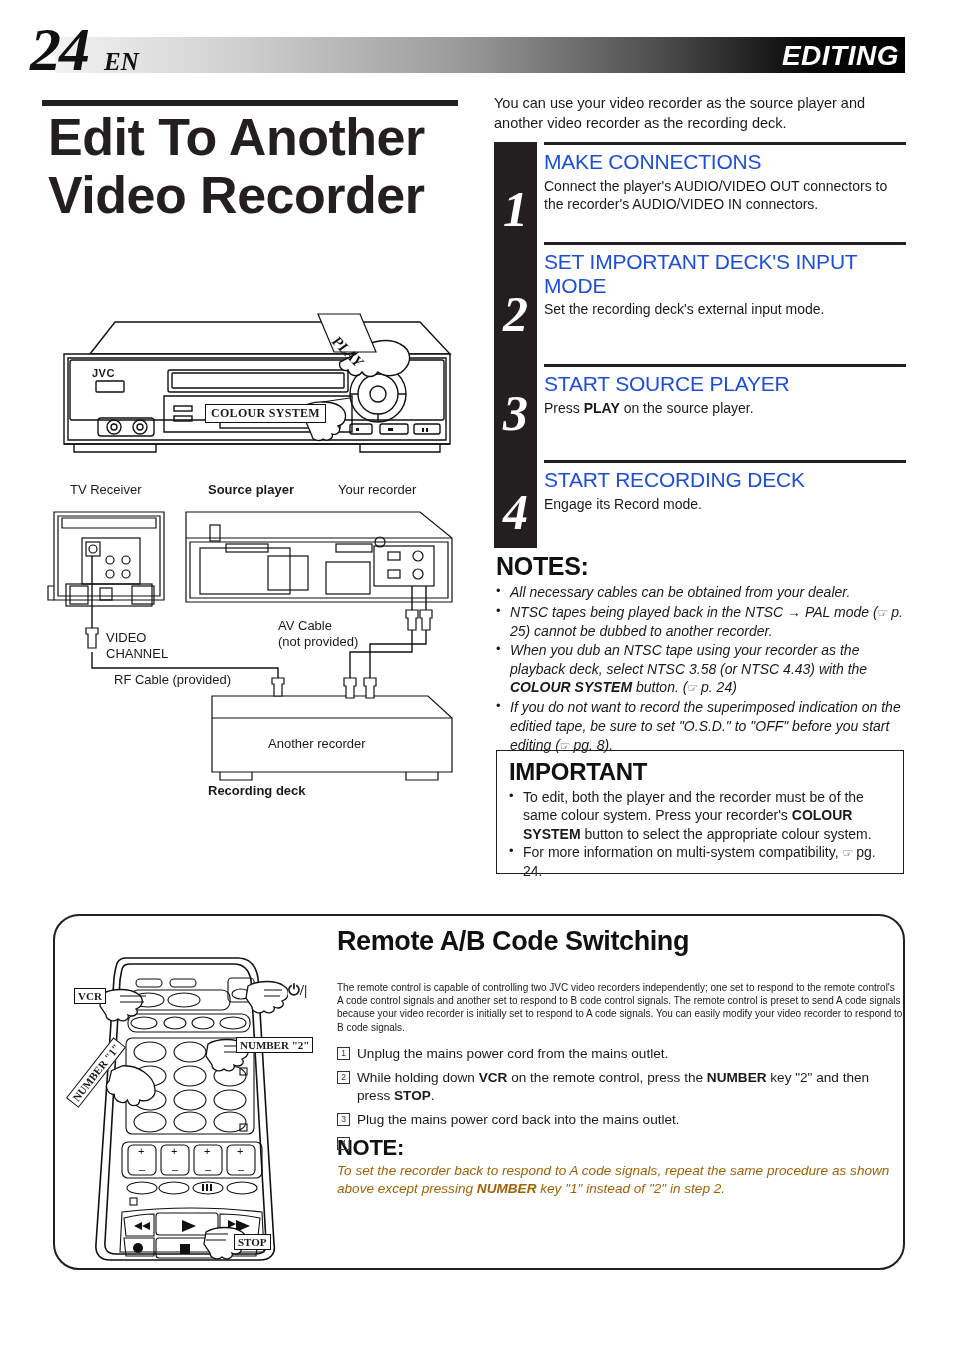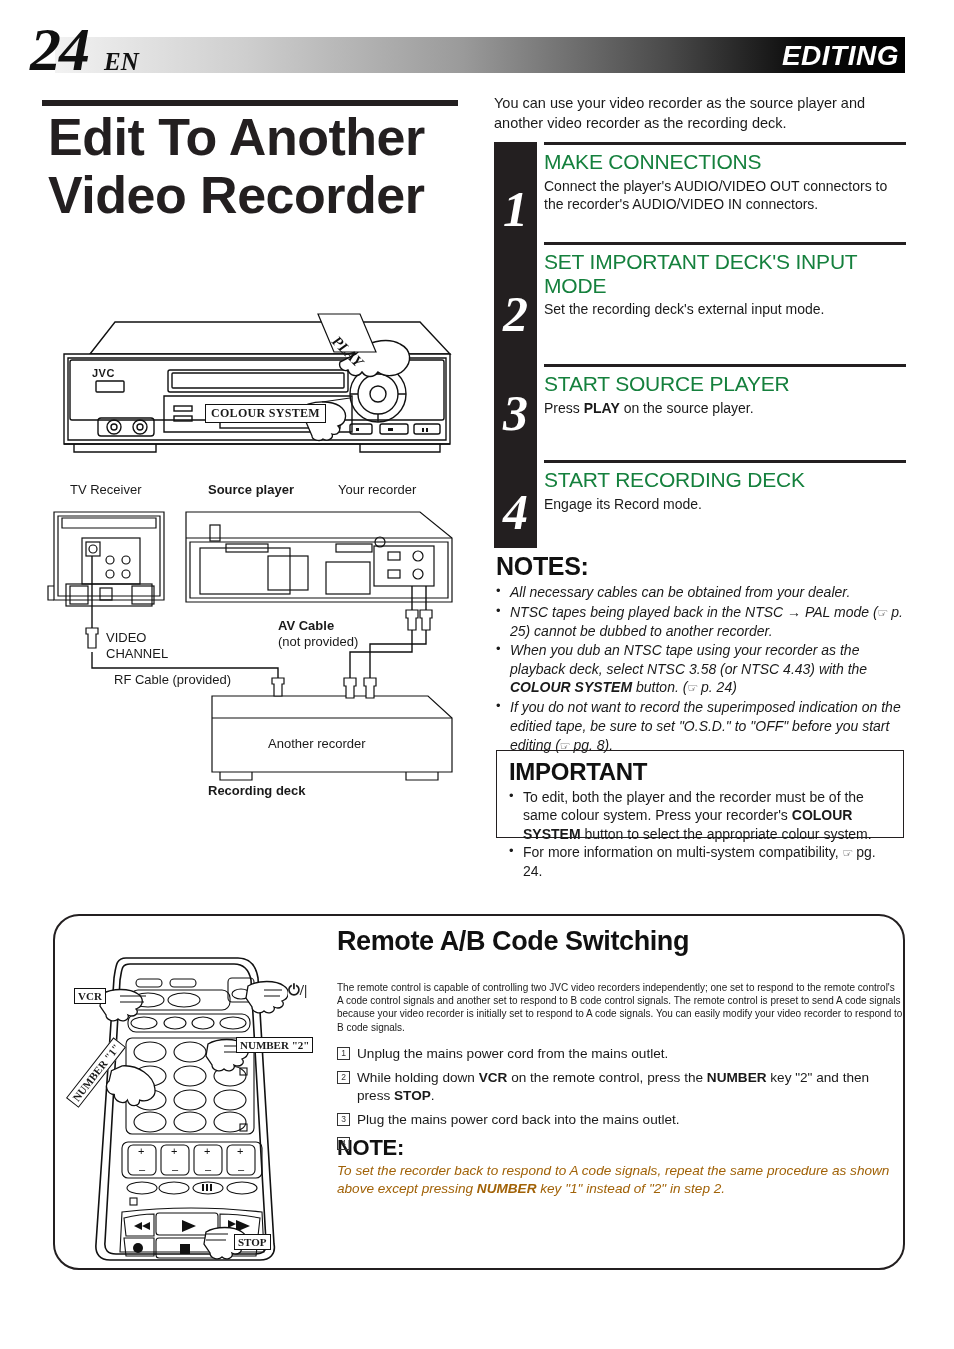--- a/index.html
+++ b/index.html
@@ -60,41 +60,41 @@
   .numcol span{
     position:absolute;left:0;width:43px;text-align:center;
     font-family:"Liberation Serif", serif;
     color:#fff;font-style:italic;font-weight:bold;font-size:50px;line-height:1;
   }
   .n1{top:42px;} .n2{top:147px;} .n3{top:246px;} .n4{top:345px;}
 
   .step{position:absolute;left:50px;width:362px;}
   .step .hr{height:3px;background:#231f20;width:362px;margin-bottom:5px;}
   .step h2{
-    margin:0;font-size:21px;font-weight:normal;line-height:1.12;color:#15803d;
+    margin:0;font-size:21px;font-weight:normal;line-height:1.12;color:#1d4ed8;
     letter-spacing:-0.2px;
   }
   .step p{margin:3px 0 0 0;font-size:14px;line-height:1.3;color:#1a1a1a;}
   .s1{top:0px;} .s2{top:100px;} .s3{top:222px;} .s4{top:318px;}
 
   
   .notes{position:absolute;left:496px;top:552px;width:410px;}
   .notes h3{margin:0 0 2px 0;font-size:25px;font-weight:bold;letter-spacing:-0.3px;color:#111;}
   .notes ul{margin:0;padding:0;list-style:none;}
   .notes li{
     font-style:italic;font-size:14px;line-height:1.33;color:#1a1a1a;
     padding-left:14px;position:relative;margin-bottom:1px;
   }
   .notes li:before{content:"\2022";position:absolute;left:0;top:-1px;font-style:normal;font-size:13px;}
   .b{font-weight:bold;}
   .hand{font-style:normal;font-size:12px;letter-spacing:-1px;}
 
   
   .important{
-    position:absolute;left:496px;top:750px;width:408px;height:88px;
+    position:absolute;left:496px;top:750px;width:408px;height:124px;
     border:1.5px solid #231f20;box-sizing:border-box;padding:7px 12px 0 12px;
   }
   .important h3{margin:0 0 2px 0;font-size:24px;font-weight:bold;letter-spacing:-0.3px;color:#111;}
   .important ul{margin:0;padding:0;list-style:none;}
   .important li{
     font-size:14px;line-height:1.32;color:#1a1a1a;padding-left:14px;position:relative;
   }
   .important li:before{content:"\2022";position:absolute;left:0;top:-1px;font-size:13px;}
 
   
@@ -268,21 +268,21 @@
         <path d="M380 128 L392 128 L392 136 L390 136 L390 148 L382 148 L382 136 L380 136 Z" fill="#fff"></path>
         <path d="M304 196 L316 196 L316 204 L314 204 L314 216 L306 216 L306 204 L304 204 Z" fill="#fff"></path>
         <path d="M324 196 L336 196 L336 204 L334 204 L334 216 L326 216 L326 204 L324 204 Z" fill="#fff"></path>
       </g>
     </svg>
     <div class="lbl" style="left:30px;top:0px;">TV Receiver</div>
     <div class="lbl lbl-b" style="left:168px;top:0px;">Source player</div>
     <div class="lbl" style="left:298px;top:0px;">Your recorder</div>
     <div class="lbl" style="left:66px;top:148px;">VIDEO</div>
     <div class="lbl" style="left:66px;top:164px;">CHANNEL</div>
-    <div class="lbl" style="left:238px;top:136px;font-weight:bold;">AV Cable</div>
+    <div class="lbl" style="left:238px;top:136px;">AV Cable</div>
     <div class="lbl" style="left:238px;top:152px;">(not provided)</div>
     <div class="lbl" style="left:74px;top:190px;">RF Cable (provided)</div>
     <div class="lbl" style="left:228px;top:254px;">Another recorder</div>
     <div class="lbl lbl-b" style="left:168px;top:301px;">Recording deck</div>
   </div>
 
   <div class="intro">You can use your video recorder as the source player and another video recorder as the recording deck.</div>
 
   <div class="steps">
     <div class="numcol">

